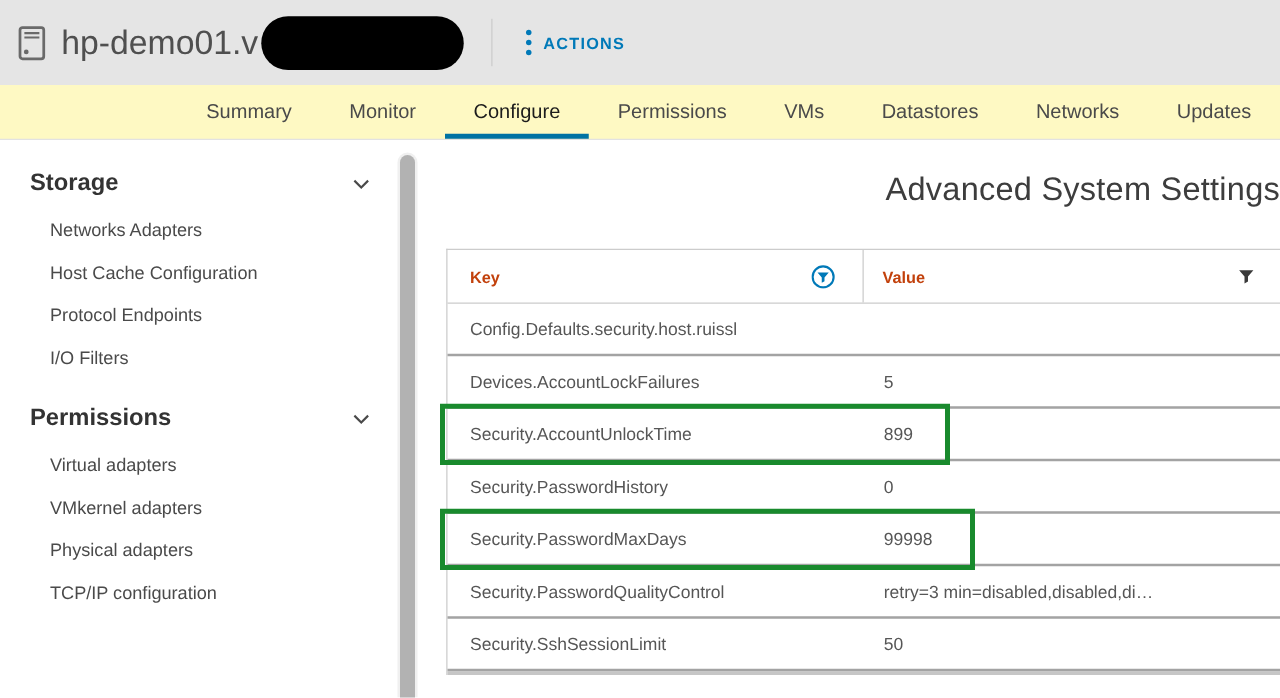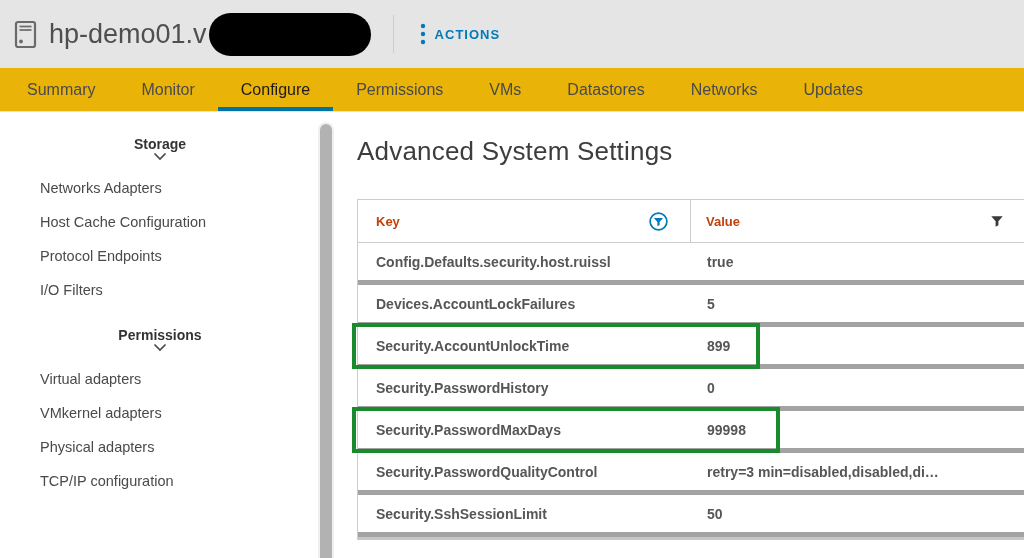--- a/index.html
+++ b/index.html
@@ -9,50 +9,50 @@
   
   .header { height:68px; display:flex; align-items:center; padding-left:14px; background:#e5e5e5; }
   .host-icon { flex:0 0 auto; display:flex; }
   .host-title { font-size:27px; color:#4f4f4f; margin-left:12px; white-space:nowrap; }
   .redaction-pill { width:162px; height:43px; background:#000; border-radius:22px; margin-left:2px; }
   .header-divider { width:1px; height:38px; background:#ccc; margin:0 26px 0 22px; }
   .actions-btn { display:flex; align-items:center; gap:9px; color:#0079b8; cursor:pointer; background:none; border:none; }
   .actions-label { font-size:13px; font-weight:bold; letter-spacing:1px; color:#0079b8; }
 
   
-  .tabbar { height:44px; display:flex; padding-left:4px; border-bottom:1px solid #e2e2e2; background:#eab308; }
+  .tabbar { height:44px; display:flex; padding-left:4px; border-bottom:1px solid #e2e2e2; background:#fef9c3;justify-content:flex-end; }
   .tab { padding:0 23px; display:flex; align-items:center; font-size:16px; color:#4a4a4a;
          border-bottom:4px solid transparent; padding-top:4px; cursor:pointer; white-space:nowrap; }
   .tab.active { color:#1c1c1c; border-bottom-color:#0072a3; }
 
   
   .content { display:flex; height:446px; }
 
   .sidebar { width:318px; padding-top:14px; flex:0 0 auto; }
-  .side-section-header { display:flex; align-items:center;
-      padding:10px 22px 10px 24px; font-size:14px; font-weight:bold; color:#333; cursor:pointer;flex-direction:column; }
+  .side-section-header { display:flex; justify-content:space-between; align-items:center;
+      padding:10px 22px 10px 24px; font-size:19px; font-weight:bold; color:#333; cursor:pointer; }
   .side-section-header.second { margin-top:10px; }
   .side-item { padding:9px 10px 9px 40px; font-size:14.5px; color:#4a4a4a; cursor:pointer; white-space:nowrap; }
 
   .scrollbar { width:16px; flex:0 0 auto; position:relative; }
   .scroll-track { position:absolute; top:10px; bottom:0; left:0; right:0; background:#f0f0f0; border-radius:8px 8px 0 0; }
   .scroll-thumb { position:absolute; top:12px; bottom:-6px; left:2px; width:12px; background:#b2b2b2; border-radius:7px; }
 
   .main { flex:1; padding:24px 0 0 23px; min-width:0; }
-  .page-title { font-size:26px; font-weight:400; color:#3d3d3d; margin-bottom:32px; letter-spacing:0.2px; }
+  .page-title { font-size:26px; font-weight:400; color:#3d3d3d; margin-bottom:32px; letter-spacing:0.2px;text-align:right; }
 
   
   .settings-table { border-top:1px solid #ccc; border-left:1px solid #ccc; }
   .thead { display:flex; height:43px; border-bottom:1px solid #ccc; }
   .th-key { width:333px; flex:0 0 auto; display:flex; align-items:center; justify-content:space-between;
             padding:0 22px 0 18px; border-right:1px solid #ccc; }
   .th-value { flex:1; display:flex; align-items:center; justify-content:space-between; padding:0 20px 0 15px; }
   .th-label { font-size:13px; font-weight:bold; color:#c2410c; }
 
-  .trow { display:flex; height:42px; align-items:center; border-bottom:5px solid #a3a3a3; position:relative; cursor:pointer;font-weight:bold; }
+  .trow { display:flex; height:42px; align-items:center; border-bottom:2px solid #a3a3a3; position:relative; cursor:pointer; }
   .cell-key { width:333px; flex:0 0 auto; padding-left:18px; font-size:14px; color:#565656; white-space:nowrap; overflow:hidden; }
   .cell-value { flex:1; padding-left:16px; font-size:14px; color:#565656; white-space:nowrap; overflow:hidden; text-overflow:clip; }
 
   .trow.highlighted::after { content:""; position:absolute; top:-4px; bottom:-5px; left:-6px;
       border:4px solid #198a2d; pointer-events:none; z-index:2; }
   .trow.hl-w1::after { width:400px; }
   .trow.hl-w2::after { width:420px; }
 
   .table-bottom-bar { height:3px; background:#c6c6c6; }
 
@@ -150,21 +150,20 @@
           <span class="icon">
             <svg width="14" height="14" viewBox="0 0 14 14">
               <path d="M1.3 2.2 h11.4 l-4.3 5 v4 l-2.8 1.6 v-5.6 z" fill="#3a3a3a"></path>
             </svg>
           </span>
         </div>
       </div>
 
       <div class="trow">
         <span class="cell-key">Config.Defaults.security.host.ruissl</span>
-        <span class="cell-value">true</span>
       </div>
       <div class="trow">
         <span class="cell-key">Devices.AccountLockFailures</span>
         <span class="cell-value">5</span>
       </div>
       <div class="trow highlighted hl-w1">
         <span class="cell-key">Security.AccountUnlockTime</span>
         <span class="cell-value">899</span>
       </div>
       <div class="trow">

